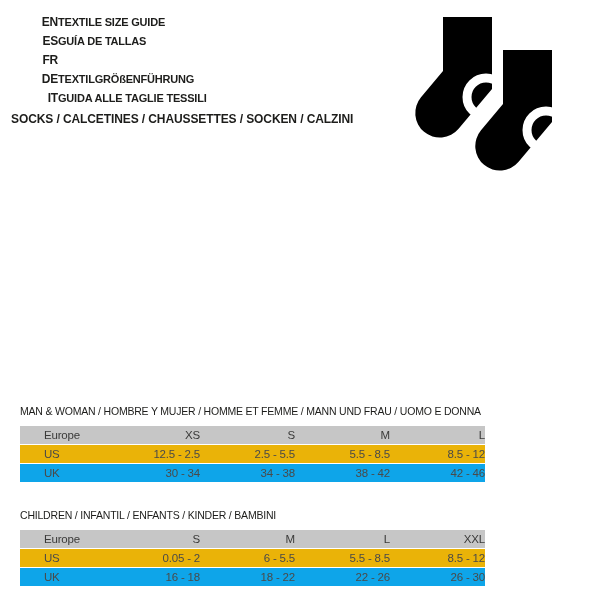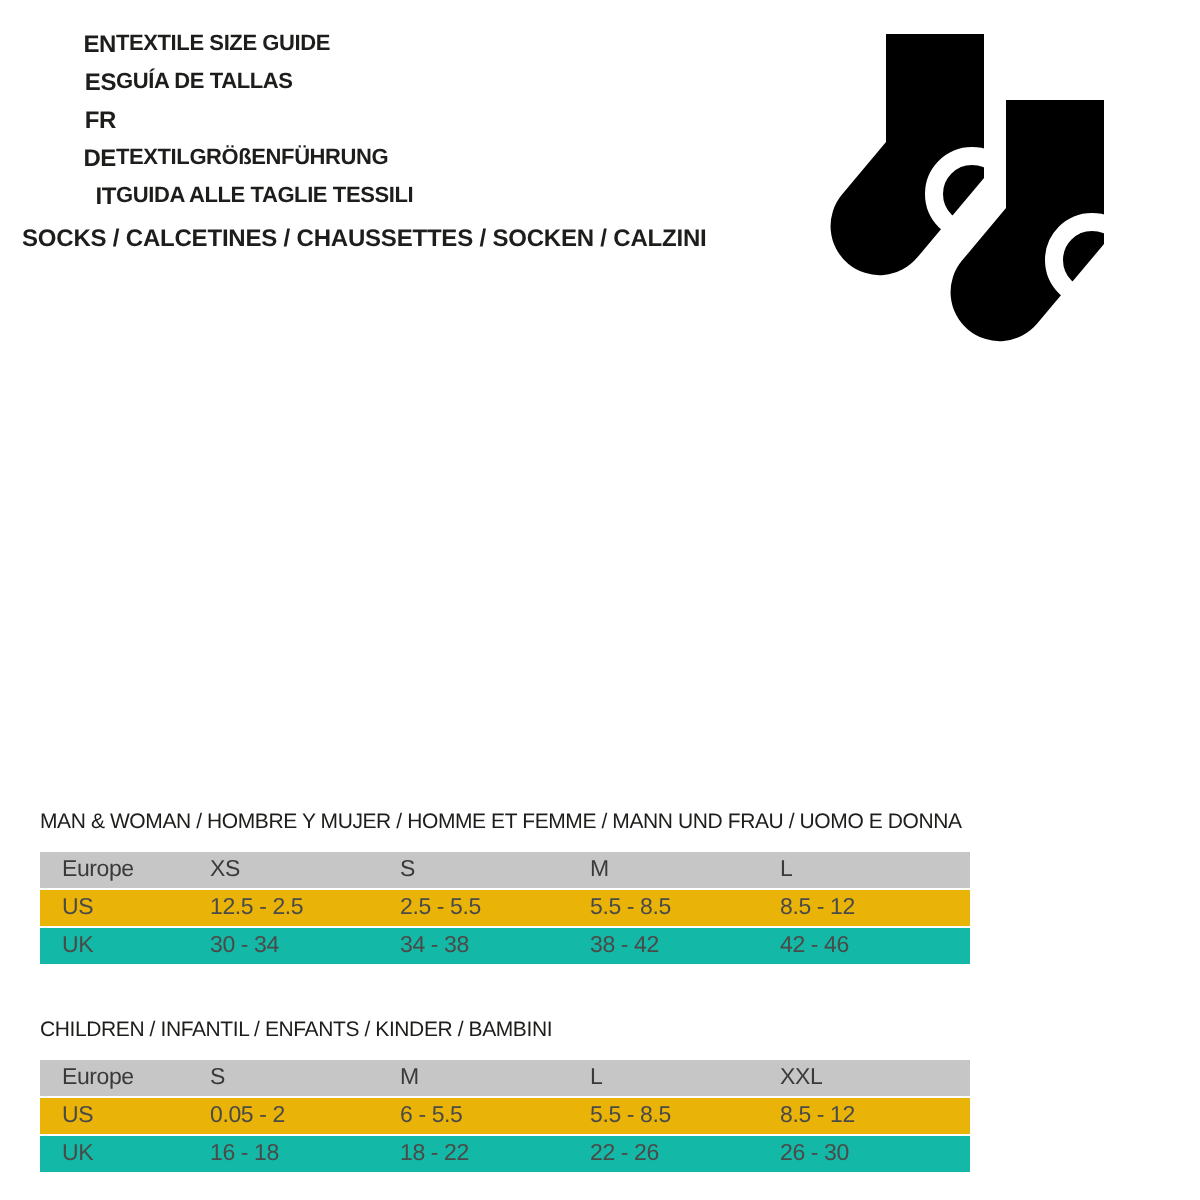--- a/index.html
+++ b/index.html
@@ -28,23 +28,23 @@
   .t-title{
     font-size:10.5px;font-weight:400;letter-spacing:-0.2px;
     margin-bottom:9px;white-space:nowrap;color:#1d1d1b;
   }
   .t-row{
     display:grid;grid-template-columns:85px repeat(4,1fr);
     height:18px;margin-bottom:1px;align-items:center;
     font-size:11.5px;letter-spacing:-0.2px;color:#4a4a49;background:#eab308;
   }
   .t-row.header{background:#c6c6c6;color:#3a3a39;}
-  .t-row.alt{background:#14b8a6;}
-  .t-cell{text-align:left;white-space:nowrap;}
-  .t-cell.label{text-align:left;padding-left:11px;}
+  .t-row.alt{background:#0ea5e9;}
+  .t-cell{text-align:right;white-space:nowrap;}
+  .t-cell.label{text-align:left;padding-left:24px;}
 </style>
 </head>
 <body>
 
 <div class="page">
 
   <section class="lang-block">
       <div class="lang-row">
         <div class="lang-code">EN</div>
         <div class="lang-label">TEXTILE SIZE GUIDE</div>

